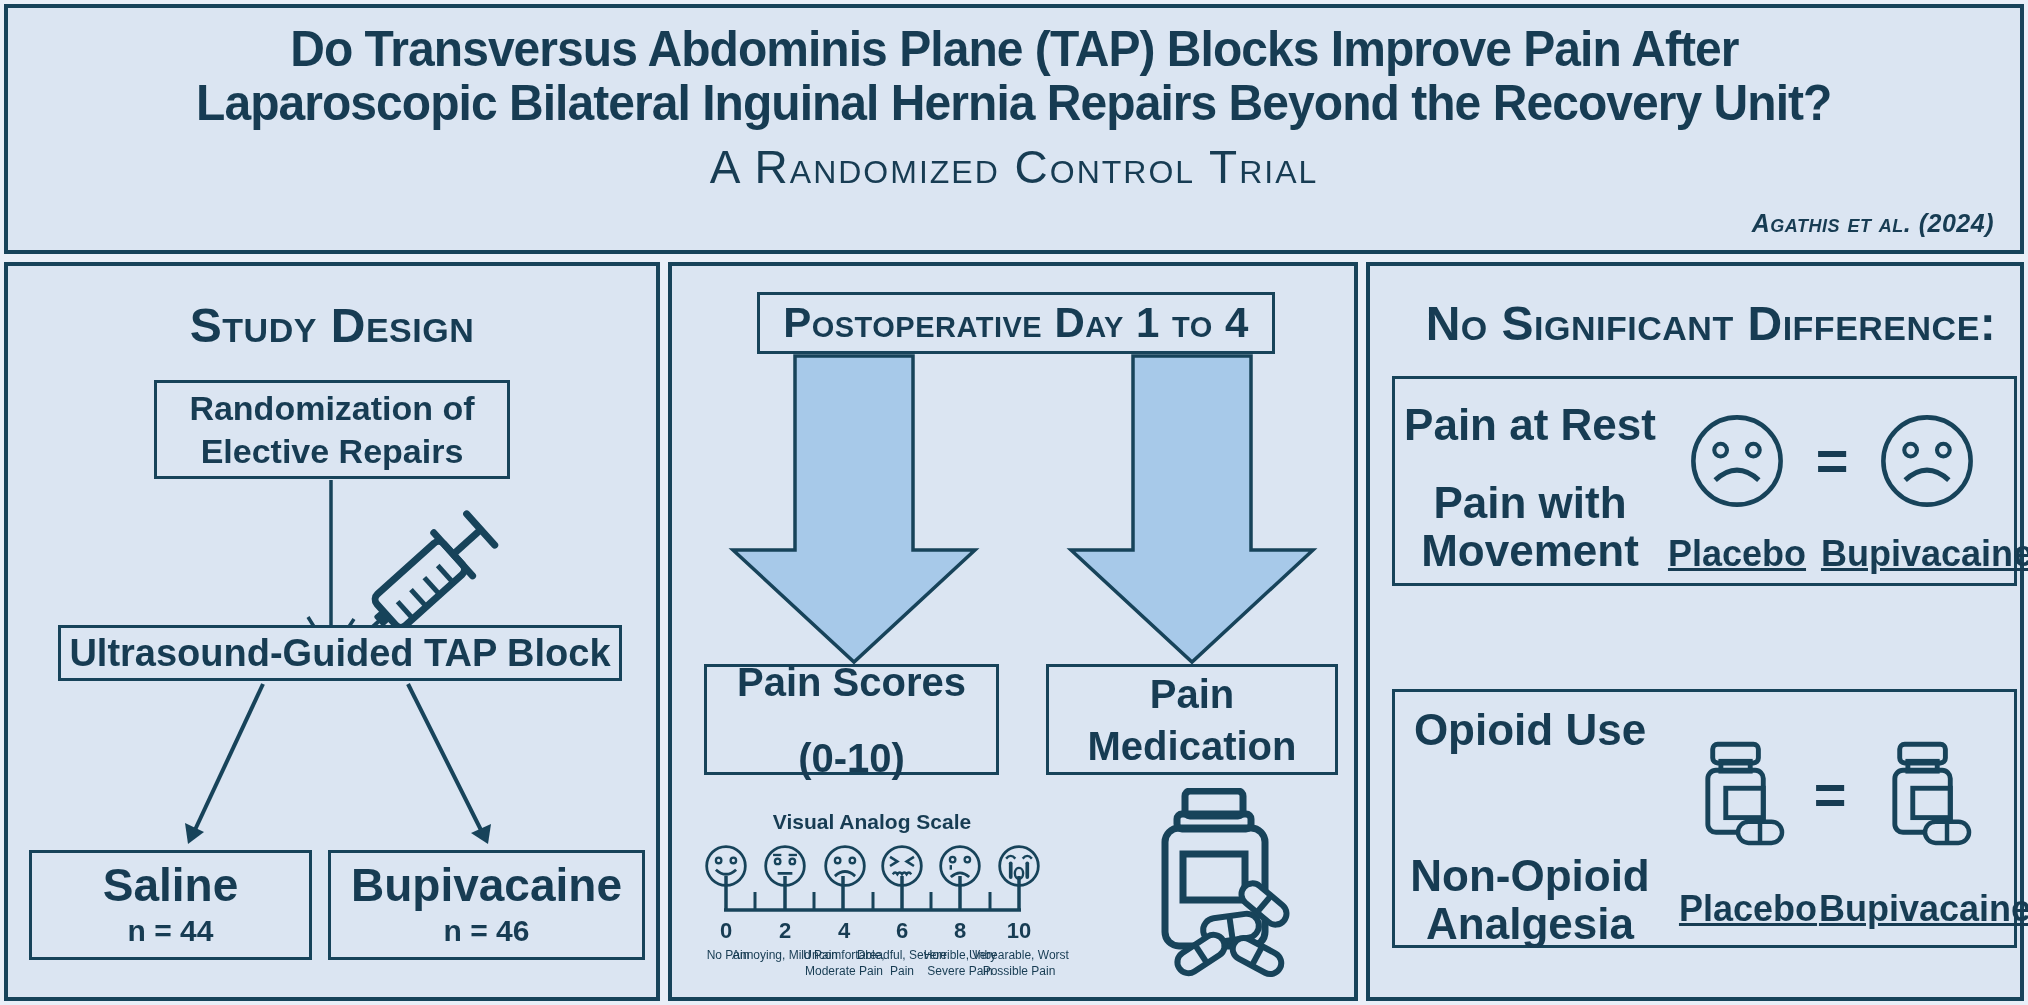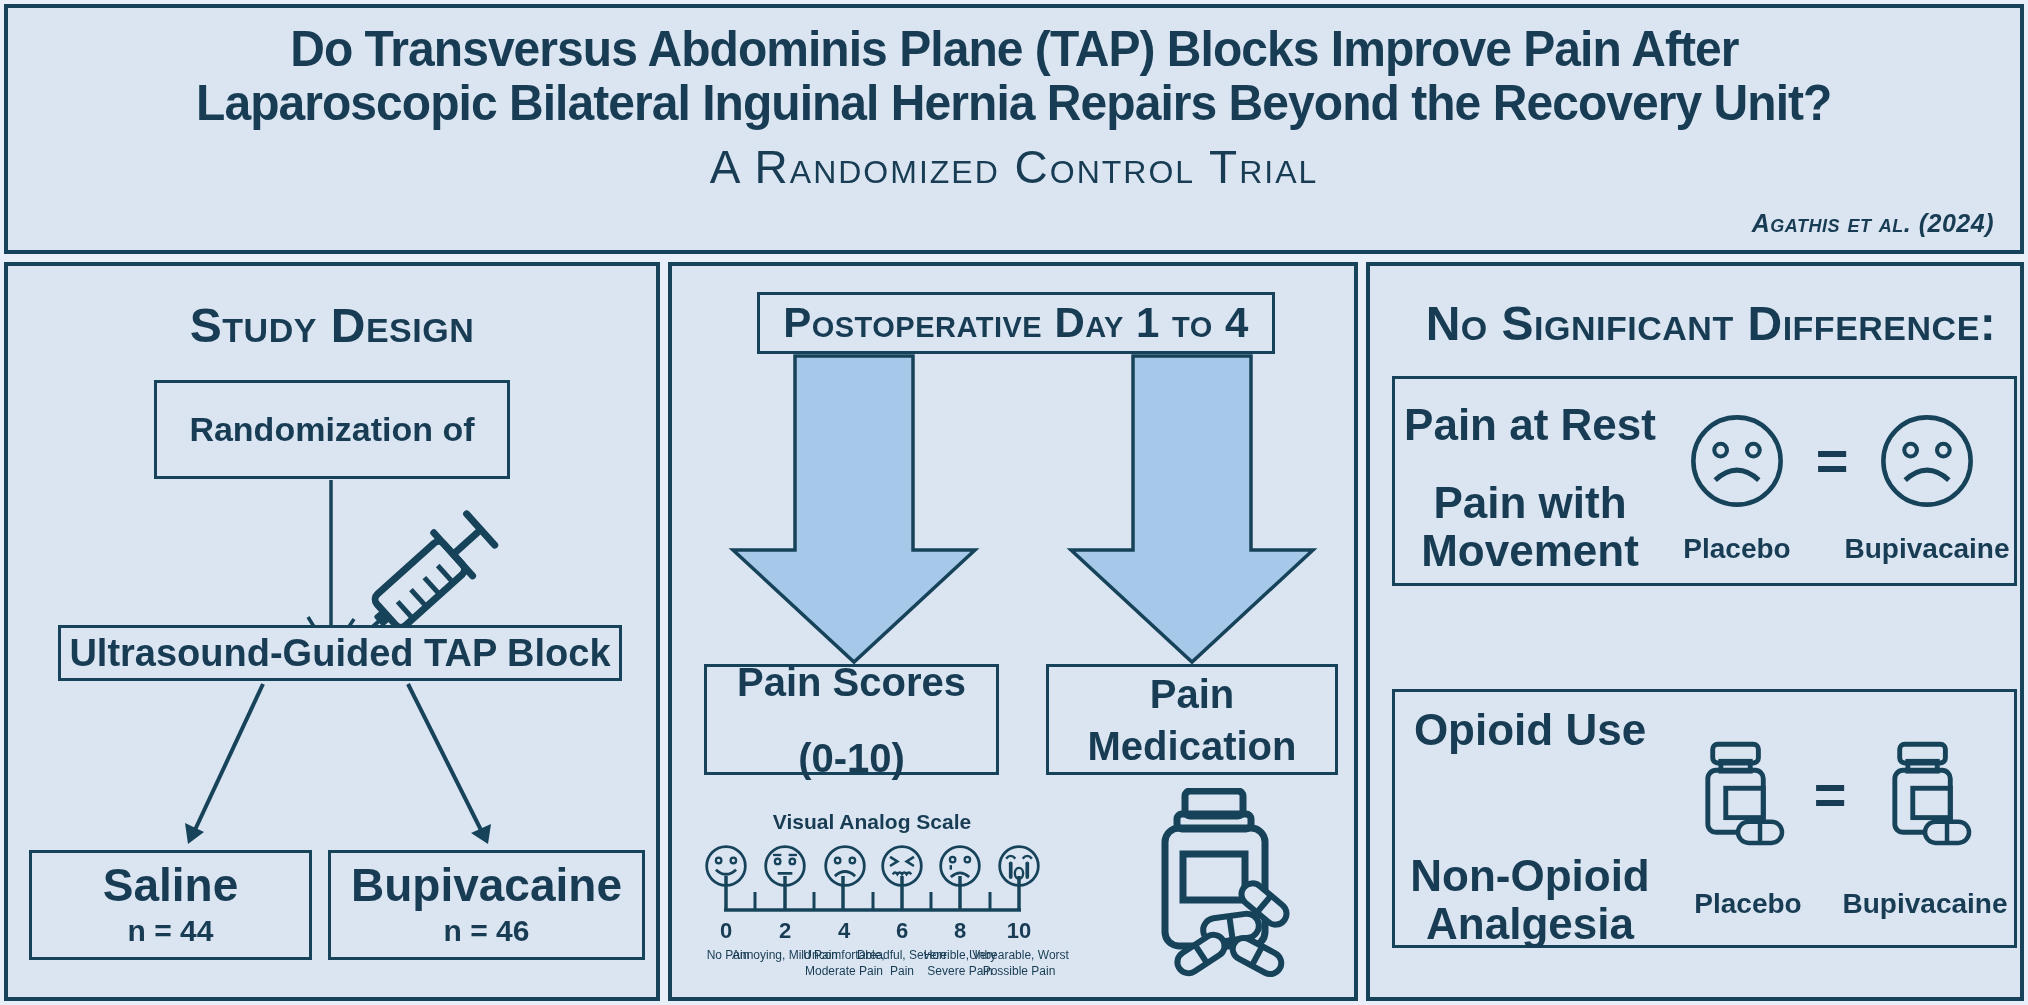--- a/index.html
+++ b/index.html
@@ -75,37 +75,38 @@
   .vas-num{position:absolute;top:652px;width:60px;text-align:center;font-size:22px;font-weight:600;transform:translateX(-50%);}
   .vas-desc{position:absolute;top:682px;width:112px;text-align:center;font-size:12px;
     font-weight:400;line-height:1.3;transform:translateX(-50%);}
   
   .result-box{left:22px;width:625px;}
   #pain-result-box{top:110px;height:210px;}
   #opioid-result-box{top:423px;height:259px;}
   .result-label{position:absolute;left:24px;width:272px;text-align:center;
     font-size:44px;font-weight:bold;line-height:1.1;}
   .equals{position:absolute;font-size:56px;font-weight:bold;transform:translate(-50%,-50%);}
-  .icon-caption{position:absolute;font-size:28px;font-weight:bold;transform:translateX(-50%);white-space:nowrap;}
+  .icon-caption{position:absolute;font-size:36px;font-weight:bold;transform:translateX(-50%);white-space:nowrap;text-decoration:underline;}
 </style>
 </head>
 <body>
 
 <div class="header">
   <div class="title">Do Transversus Abdominis Plane (TAP) Blocks Improve Pain After</div>
   <div class="title">Laparoscopic Bilateral Inguinal Hernia Repairs Beyond the Recovery Unit?</div>
   <div class="subtitle">A Randomized Control Trial</div>
   <div class="attribution">Agathis et al. (2024)</div>
 </div>
 
 <section class="panel" id="panel-left">
   <div class="panel-heading" style="top:32px;">Study Design</div>
 
   <div class="box" id="rand-box">
     <span>Randomization of</span>
+    <span>Elective Repairs</span>
   </div>
 
   <svg class="abs" width="656" height="739" style="left:0;top:0;pointer-events:none;">
     <line class="stroke" x1="323" y1="214" x2="323" y2="386" stroke-width="3.5"></line>
     <polyline class="stroke" points="300,351 323,388 346,353" stroke-width="3.5"></polyline>
 
     <g transform="translate(330,392) rotate(-42)">
       <line class="stroke" x1="2" y1="0" x2="56" y2="0" stroke-width="4"></line>
       <rect x="54" y="-7" width="11" height="14" fill="var(--line)" rx="2"></rect>
       <rect class="stroke" x="65" y="-21" width="90" height="42" rx="7" stroke-width="7"></rect>

